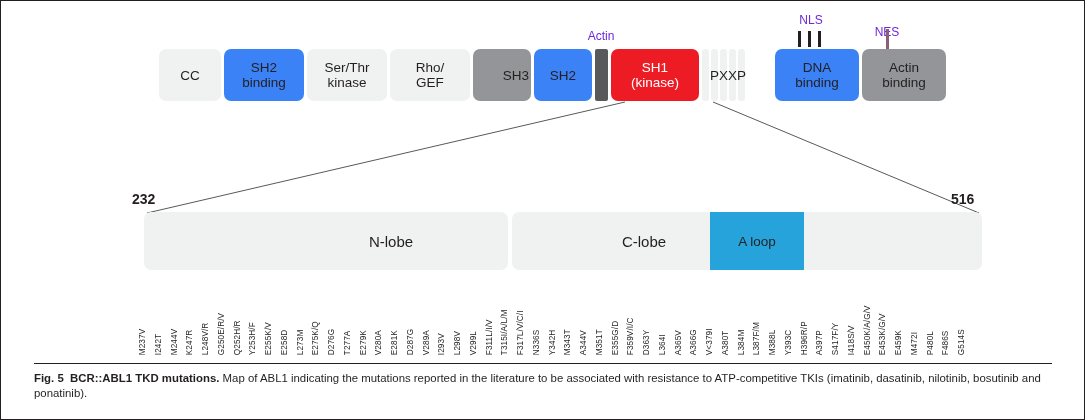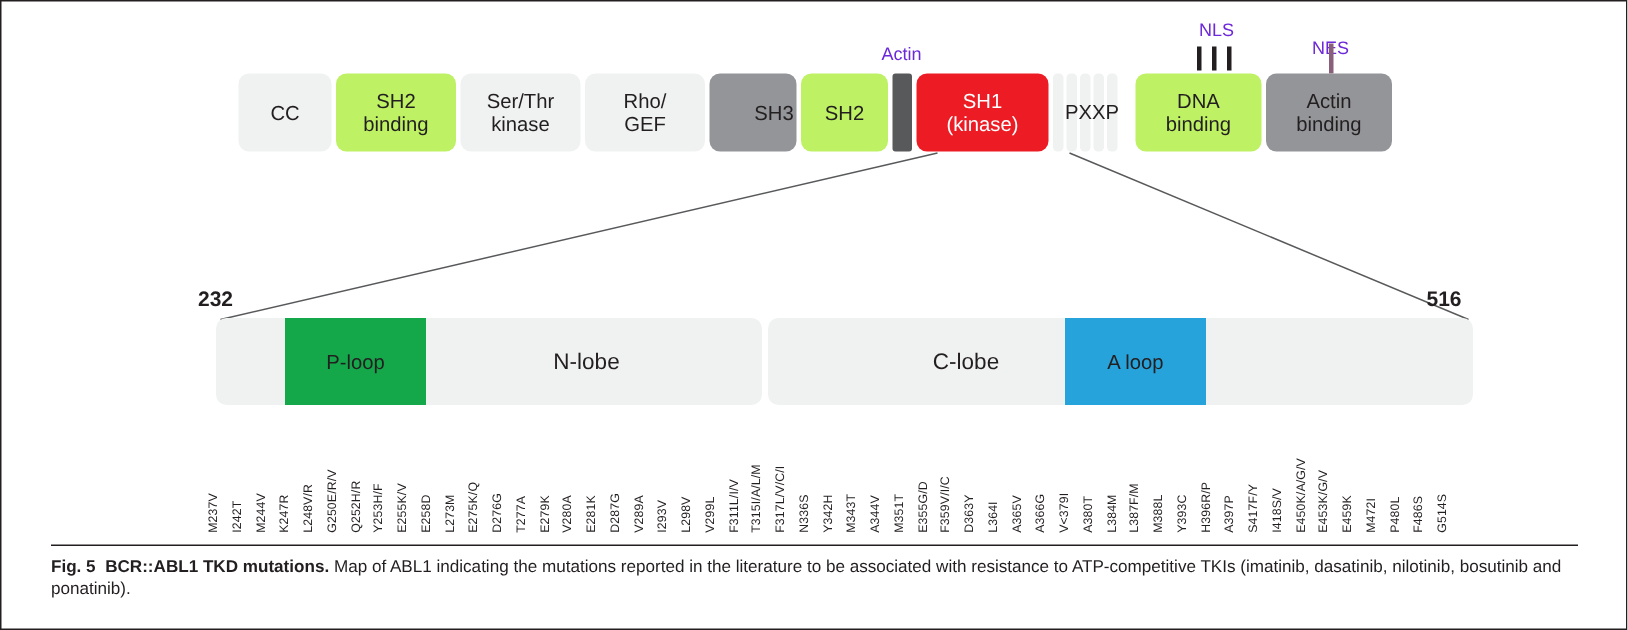--- a/index.html
+++ b/index.html
@@ -33,26 +33,26 @@
     justify-content:center;
     font-size:13.5px;
     line-height:15px;
     color:#231f20;
     margin-right:3px;
     box-sizing:border-box;
     text-align:center;
     white-space:pre-line;
   }
   .dom.light{background:#f0f1f1;}
-  .dom.mid{background:#bef264;}
+  .dom.mid{background:#3b82f6;}
   .dom.dark{background:#939598;}
   .dom.red{background:#ed1c24;color:#ffffff;}
   .dom.linker{background:#58595b;border-radius:2px;}
   .pxxp-group{
-    display:flex;align-items:stretch;margin-right:3px;gap:2px;
+    display:flex;align-items:stretch;margin-right:21px;gap:2px;
     position:relative;
   }
   .pxxp-bar{
     width:7px;background:#f0f1f1;border-radius:3px;
   }
   .pxxp-label{
     position:absolute;left:0;right:0;top:50%;
     transform:translateY(-50%);
     text-align:center;font-size:13.5px;color:#231f20;
     pointer-events:none;
@@ -187,23 +187,20 @@
 binding</span></div>
     <div class="dom dark" style="width:84px;"><span>Actin
 binding</span></div>
   </div>
 
   <div id="num-left">232</div>
   <div id="num-right">516</div>
 
   <div id="kinase-bar">
     <div class="klobe" style="width:364px;">
-      <div class="subregion ploop" style="left:46px;width:94px;">
-        <span>P-loop</span>
-      </div>
       <span class="lobe-text" style="margin-left:130px;">N-lobe</span>
     </div>
     <div class="klobe" style="width:470px;">
       <div class="subregion aloop" style="left:198px;width:94px;">
         <span>A loop</span>
       </div>
       <span class="lobe-text" style="margin-right:206px;">C-lobe</span>
     </div>
   </div>
 

